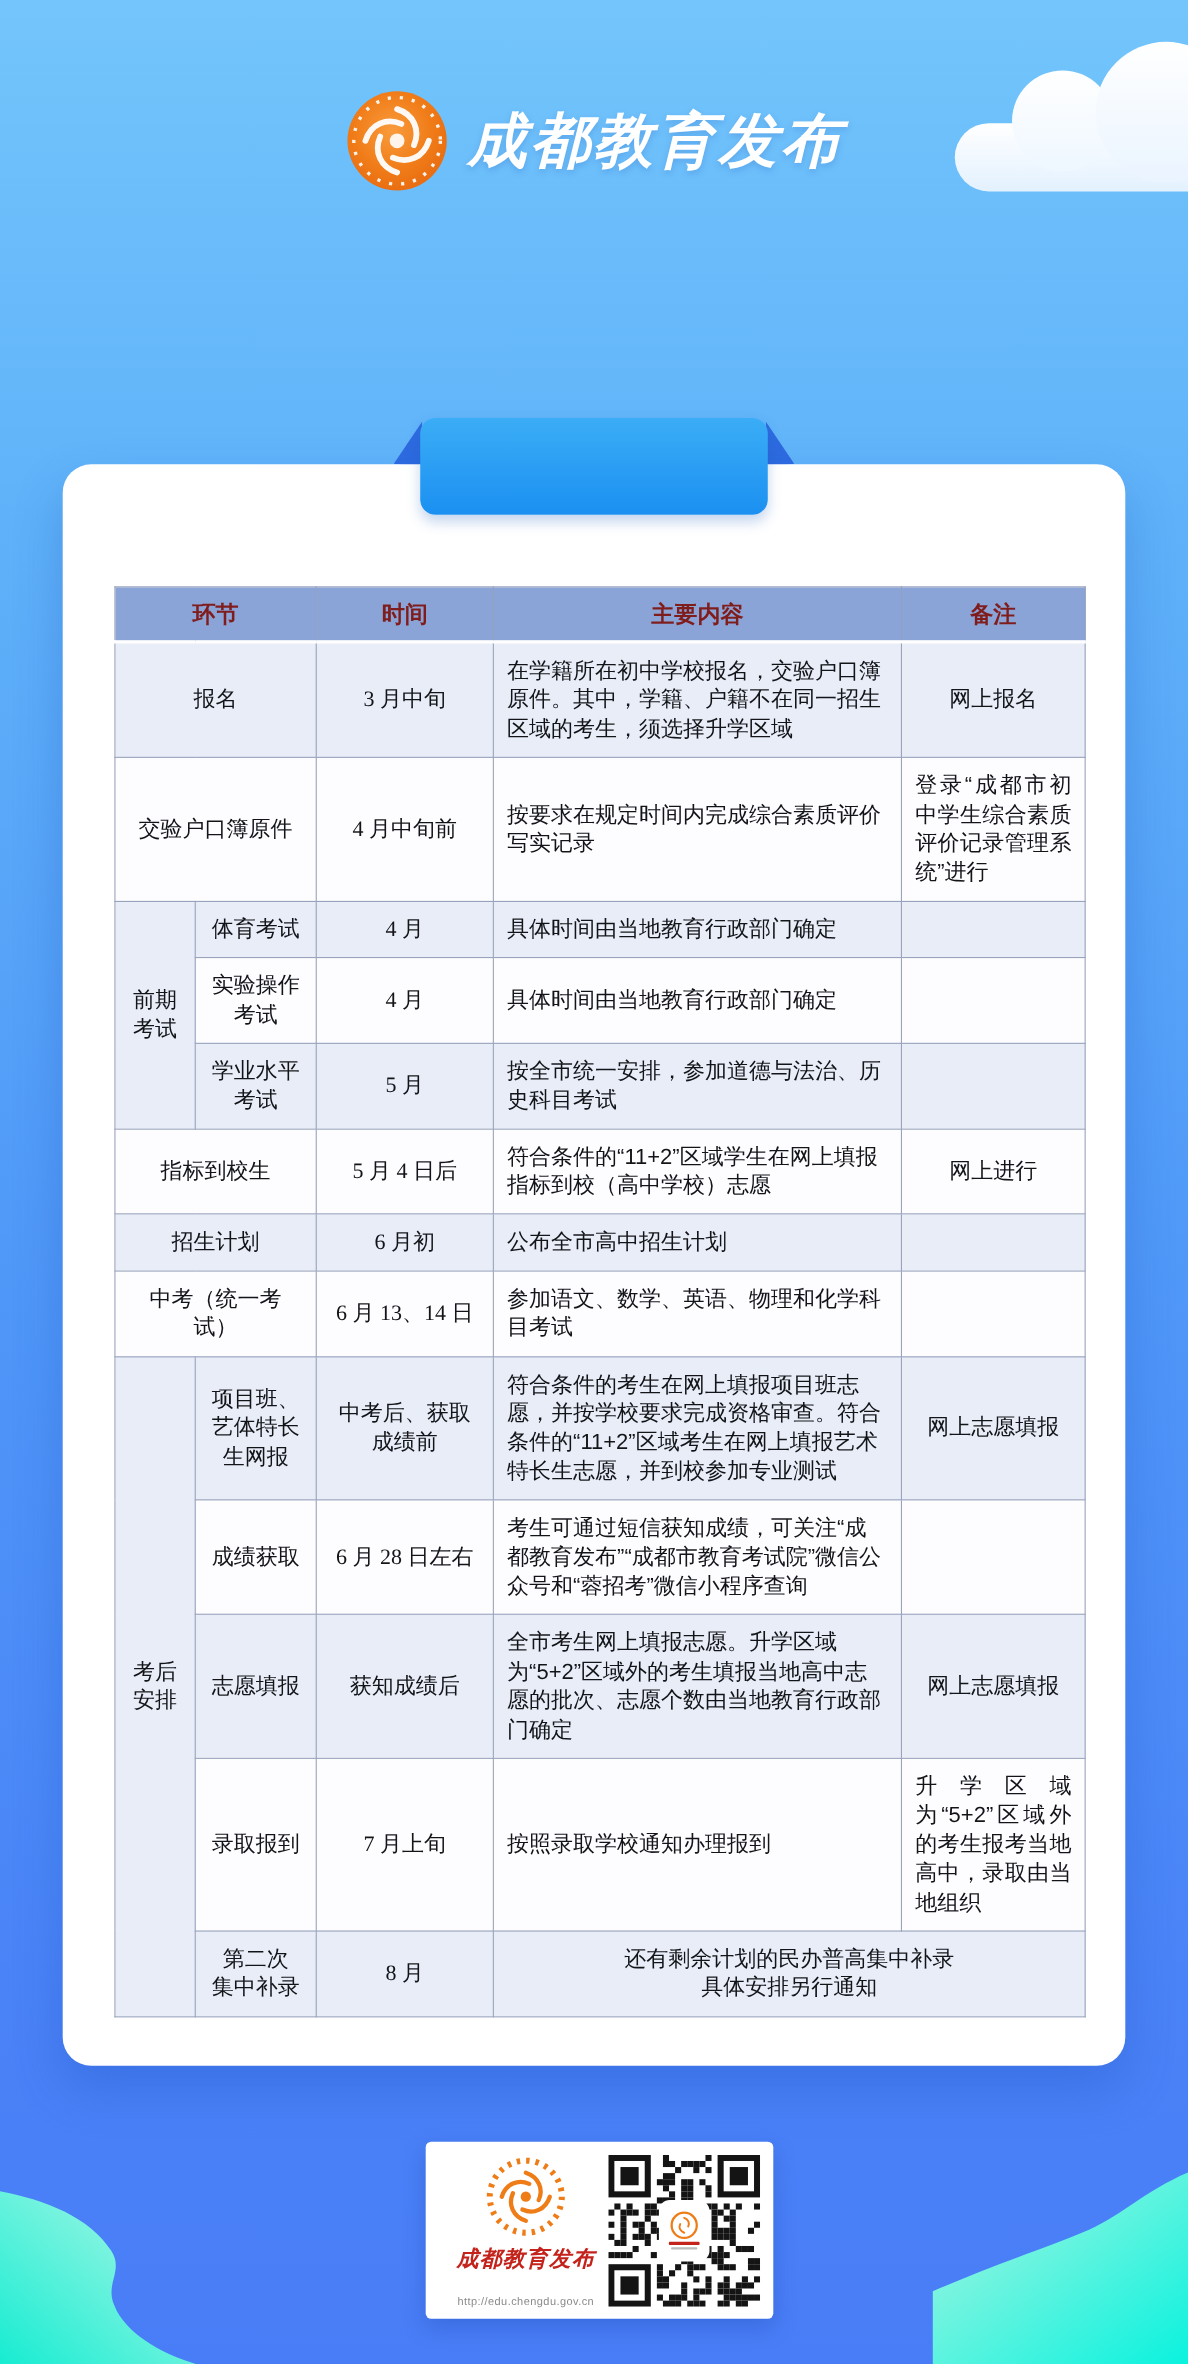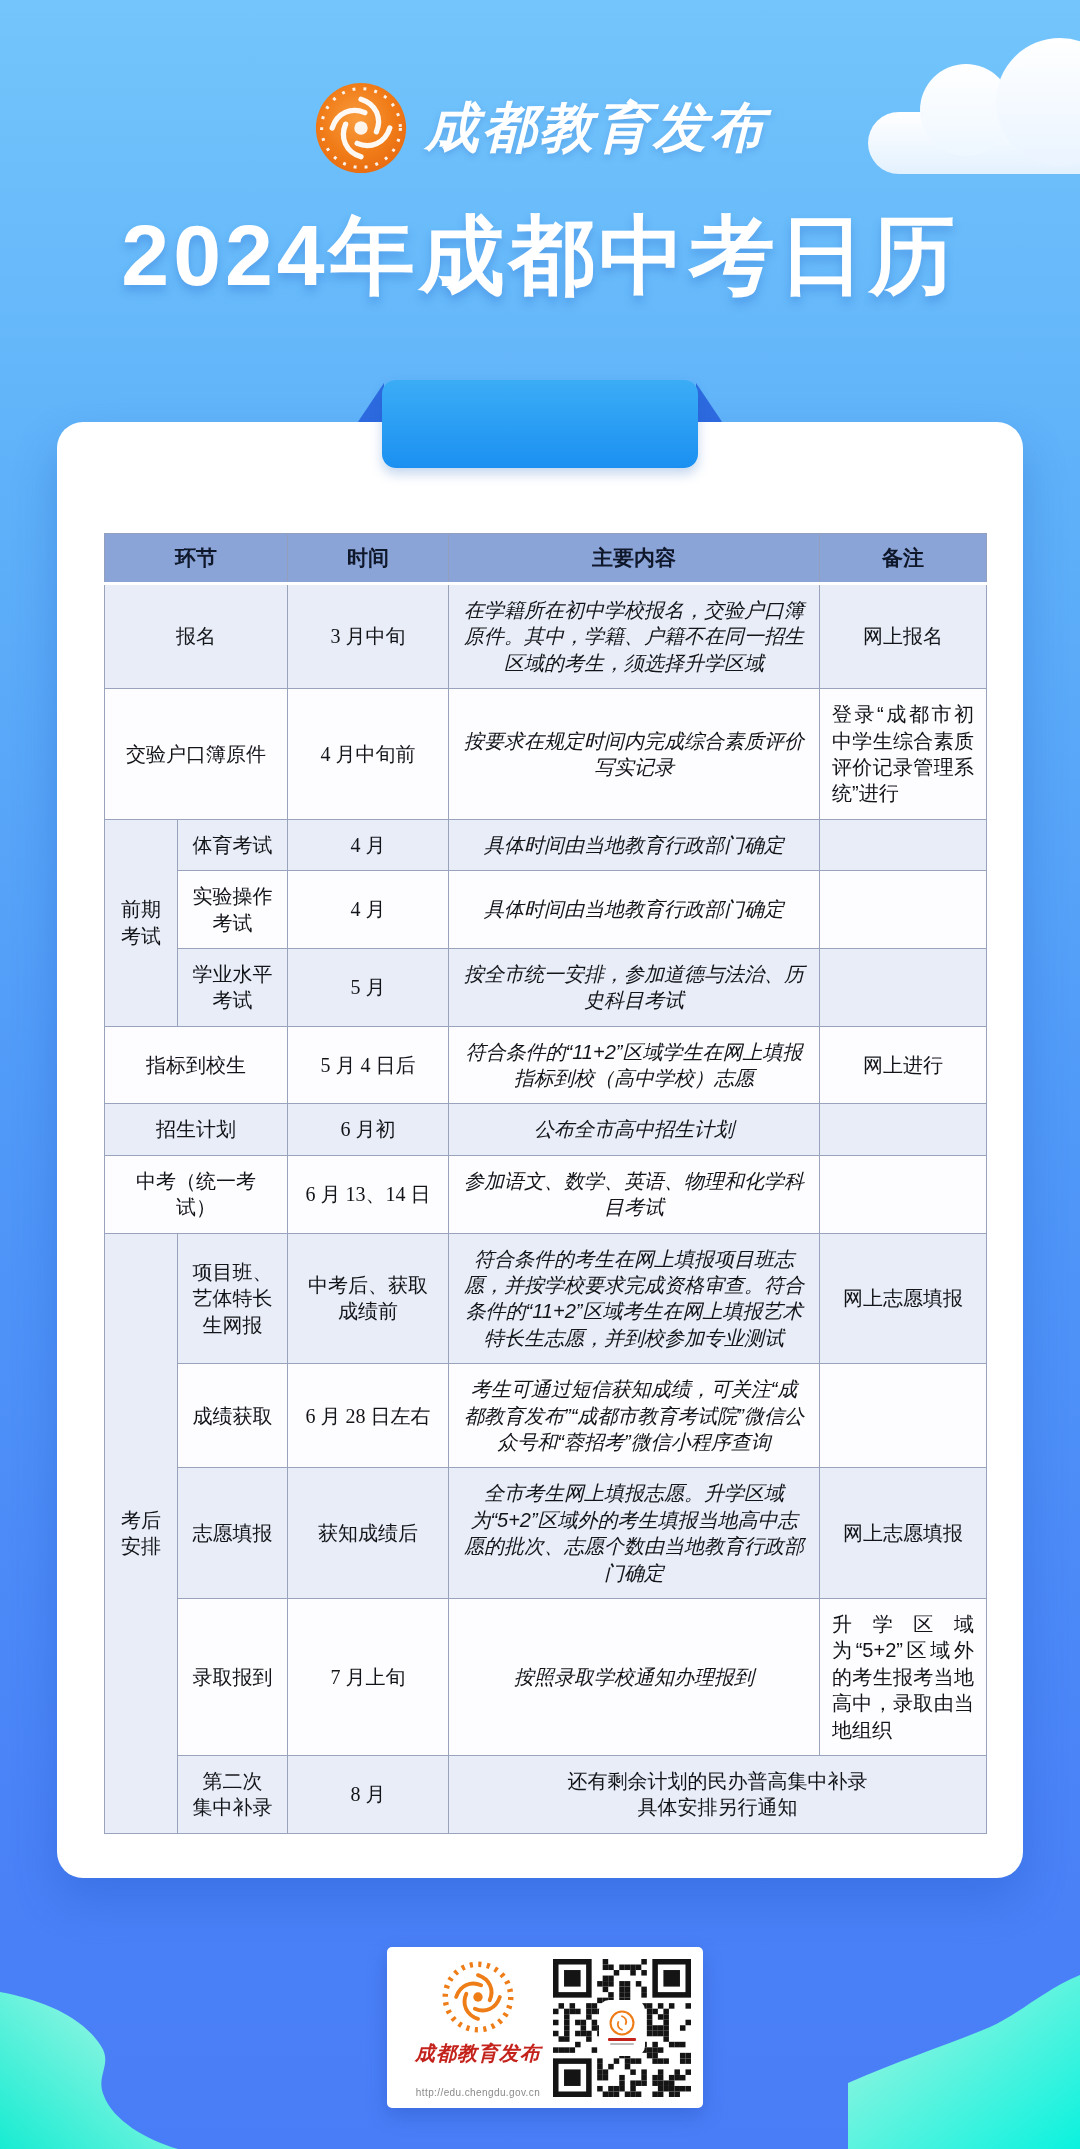--- a/index.html
+++ b/index.html
@@ -22,31 +22,31 @@
   
   .fold{position:absolute;width:26px;height:42px;background:#2e6be0;}
   .fold.left{left:358px;top:383px;clip-path:polygon(100% 0,100% 100%,0 92%);}
   .fold.right{left:696px;top:383px;clip-path:polygon(0 0,0 100%,100% 92%);}
   .clip{position:absolute;left:382px;top:380px;width:316px;height:88px;border-radius:14px;background:linear-gradient(180deg,#3badf6,#1b90f1);box-shadow:0 6px 12px rgba(25,90,190,.25);}
   .card{position:absolute;left:57px;top:422px;width:966px;height:1456px;background:#ffffff;border-radius:26px;box-shadow:0 22px 44px rgba(28,80,190,.30);}
   
   table.schedule{position:absolute;left:104px;top:533px;width:882px;border-collapse:collapse;table-layout:fixed;color:#121418;}
   table.schedule th{
     background:#8ba4d8;border:1px solid #93a0bd;border-bottom:3px solid #ffffff;
-    height:50px;font-size:21px;font-weight:700;color:#0f172a;padding:4px;
+    height:50px;font-size:21px;font-weight:700;color:#7f1d1d;padding:4px;
   }
   table.schedule td{
     border:1px solid #99a3bc;padding:12px 12px;font-size:20px;line-height:1.32;
     background:#fdfdff;vertical-align:middle;font-weight:500;
   }
   tr.shade td{background:#e9edf8;}
   td.cell-group{background:#e9edf8 !important;text-align:center;font-weight:700;font-size:20px;padding:6px 4px;}
   td.cell-stage{text-align:center;font-weight:600;font-size:19px;padding:8px 6px;white-space:pre-line;}
   td.cell-time{text-align:center;font-family:"Liberation Serif","DejaVu Serif",serif;font-size:19px;padding:8px 6px;}
-  td.cell-content{text-align:center;font-style:italic;}
+  td.cell-content{text-align:left;}
   td.cell-content-c{text-align:center;white-space:pre-line;}
   td.cell-remark{text-align:justify;font-size:18px;line-height:1.3;padding:8px 8px;margin-top:32px;}
   td.cell-remark-c{text-align:center;font-size:19px;}
   
   .wave-svg{position:absolute;left:0;top:0;width:1080px;height:2149px;pointer-events:none;}
   
   .footer-card{position:absolute;left:387px;top:1947px;width:316px;height:161px;background:#ffffff;border-radius:5px;box-shadow:0 8px 20px rgba(20,60,160,.28);display:flex;align-items:center;justify-content:space-between;padding:10px 12px 10px 16px;}
   .footer-left{width:150px;display:flex;flex-direction:column;align-items:center;}
   .footer-logo{width:78px;height:78px;}
   .footer-brand{margin-top:4px;font-size:20px;font-weight:800;font-style:italic;color:#c4231c;letter-spacing:1px;white-space:nowrap;}
@@ -80,21 +80,20 @@
         <path d="M50 20 C66 25 72 40 66 54"></path>
         <path d="M80 50 C75 66 60 72 46 66" transform="rotate(0 50 50)"></path>
         <path d="M50 80 C34 75 28 60 34 46"></path>
         <path d="M20 50 C25 34 40 28 54 34"></path>
       </g>
       <circle cx="50" cy="50" r="7" fill="#ffffff" opacity=".9"></circle>
     </svg>
     <div class="brand-name">成都教育发布</div>
   </div>
 
-  <div class="page-title">2024年成都中考日历</div>
 
   <div class="fold left"></div>
   <div class="fold right"></div>
   <div class="card"></div>
   <div class="clip"></div>
 
   <table class="schedule">
     <colgroup>
       <col style="width:73px">
         <col style="width:110px">

